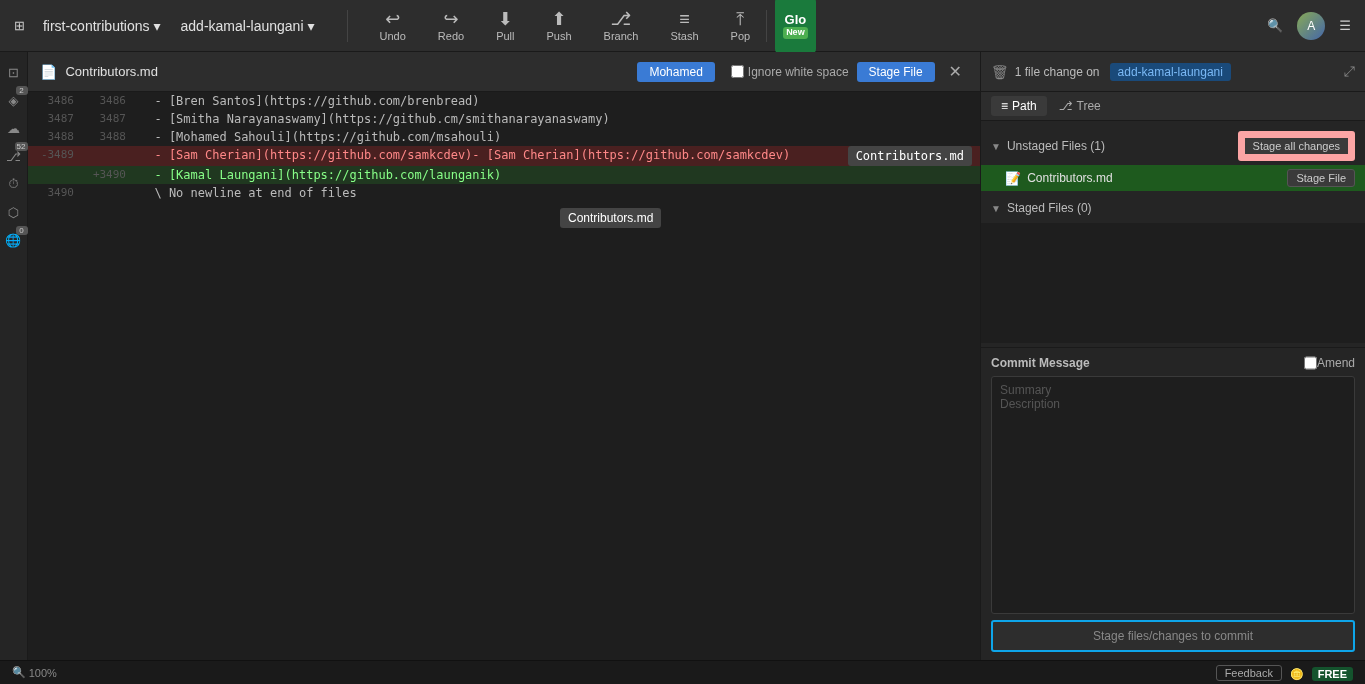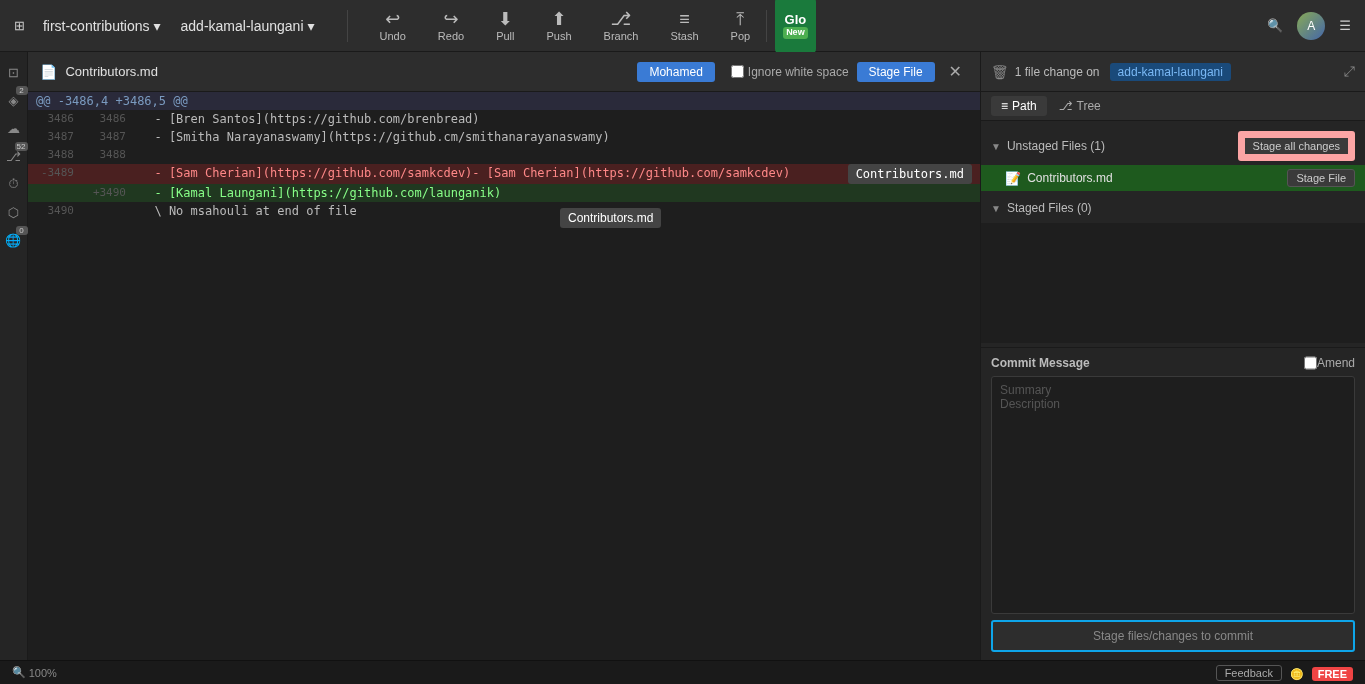--- a/index.html
+++ b/index.html
@@ -453,21 +453,21 @@
     .feedback-btn {
       background: none;
       border: 1px solid #555;
       color: #aaa;
       padding: 1px 8px;
       border-radius: 3px;
       font-size: 11px;
       cursor: pointer;
     }
     .free-badge {
-      background: #ef4444;
+      background: #14532d;
       color: #fff;
       padding: 1px 6px;
       border-radius: 3px;
       font-size: 11px;
       font-weight: 700;
     }
     .zoom-level {
       font-size: 11px;
       color: #888;
       display: flex;
@@ -581,57 +581,57 @@
       <button class="tab-btn">Mohamed</button>
       <label class="ignore-check">
         <input type="checkbox" style="">
         <span>Ignore white space</span>
       </label>
       <button class="tab-btn">Stage File</button>
       <button class="close-btn">✕</button>
     </div>
 
     <div class="diff-content">
-      <div class="diff-hunk-header">@@ -3486,4 +3486,5 @@</div>
 
       <div class="diff-row context">
         <span class="line-num">3486</span>
         <span class="line-num">3486</span>
         <span class="line-code">  - [Bren Santos](https://github.com/brenbread)</span>
       </div>
 
       <div class="diff-row context">
         <span class="line-num">3487</span>
         <span class="line-num">3487</span>
         <span class="line-code">  - [Smitha Narayanaswamy](https://github.cm/smithanarayanaswamy)</span>
       </div>
 
       <div class="diff-row context">
         <span class="line-num">3488</span>
         <span class="line-num">3488</span>
+        <span class="line-code">  - [Mohamed Sahouli](https://github.com/msahouli)</span>
       </div>
 
       <div class="diff-row removed">
         <span class="line-num">-3489</span>
         <span class="line-num"></span>
         <span class="line-code">  - [Sam Cherian](https://github.com/samkcdev)- [Sam Cherian](https://github.com/samkcdev)</span>
         <div class="tooltip" style="position:relative; margin-left:auto; align-self:center; margin-right:8px;">Contributors.md</div>
       </div>
 
 
       <div class="diff-row added">
         <span class="line-num"></span>
         <span class="line-num">+3490</span>
         <span class="line-code">  - [Kamal Laungani](https://github.com/launganik)</span>
       </div>
 
       <div class="diff-row context">
         <span class="line-num">3490</span>
         <span class="line-num"></span>
-        <span class="line-code">  \ No msahouli at end of file</span>
+        <span class="line-code">  \ No newline at end of files</span>
       </div>
     </div>
 
     <div style="position:absolute; top:208px; left:560px; z-index:10;">
       <div class="tooltip">Contributors.md</div>
     </div>
   </div>
 
   <div class="right-panel">
 

